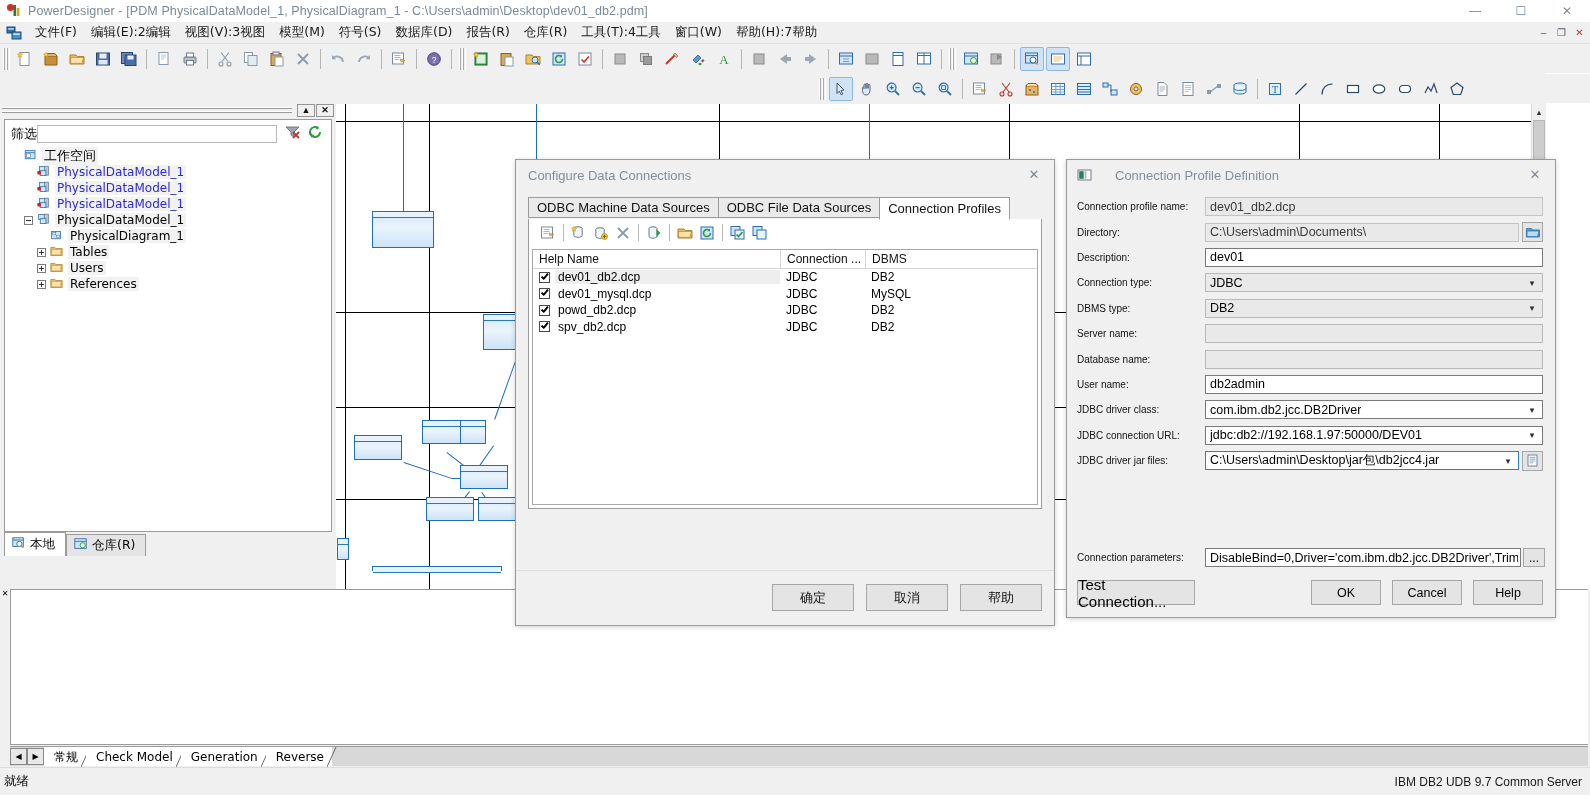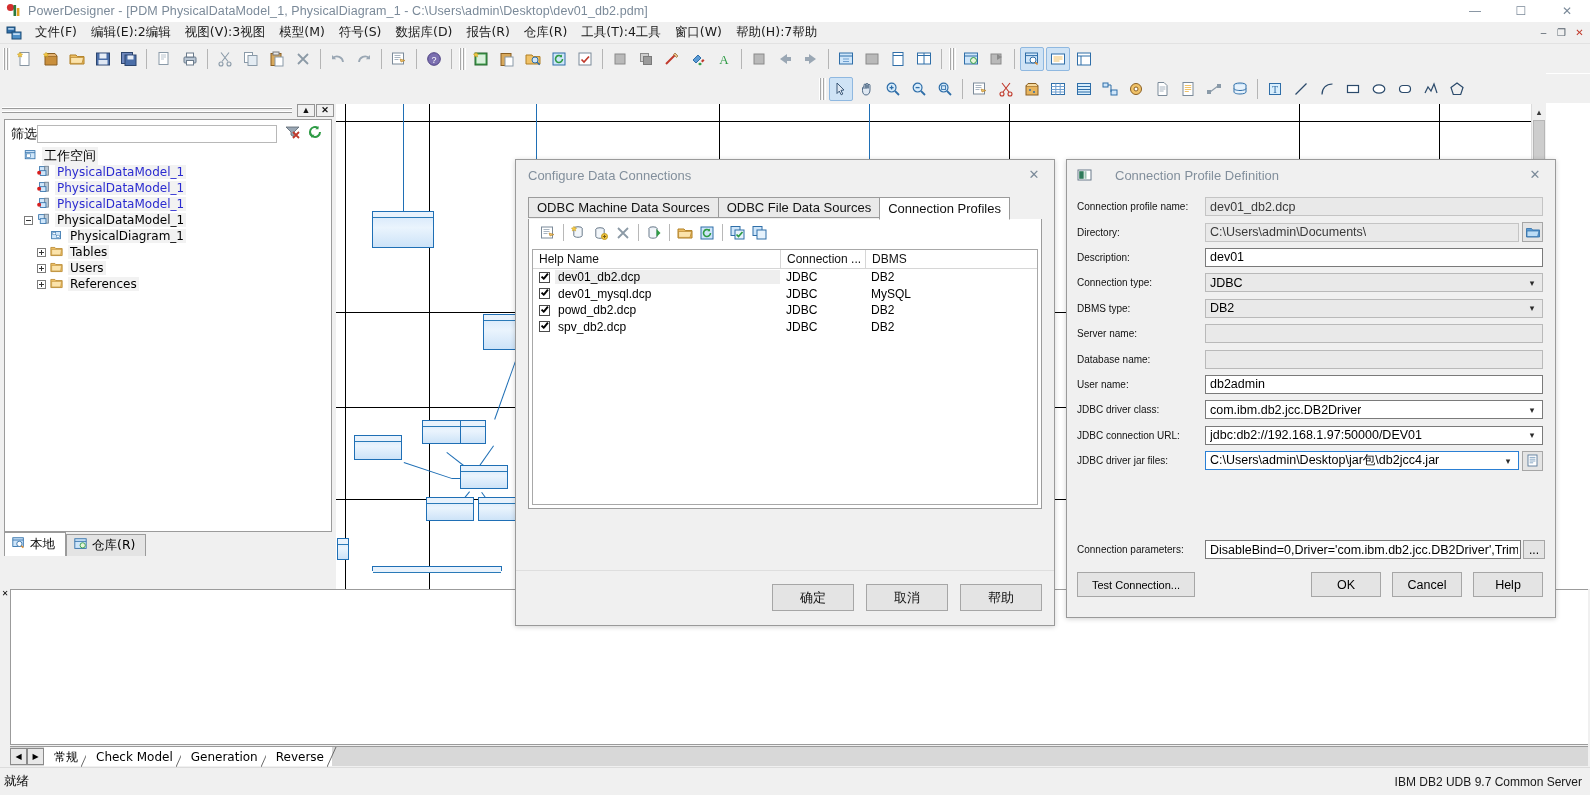--- a/index.html
+++ b/index.html
@@ -329,34 +329,34 @@
   .sidebtn {
     width: 21px; height: 20px; margin-left: 3px; flex: 0 0 auto;
     border: 1px solid #a6a6a6; background: #e4e4e4;
     display: flex; align-items: center; justify-content: center;
   }
   .dotsbtn {
     width: 22px; height: 19px; margin-left: 2px; flex: 0 0 auto;
     border: 1px solid #a6a6a6; background: #e4e4e4;
     font-size: 12px; display: flex; align-items: center; justify-content: center;
   }
-  .dlg2-bottom { position: absolute; left: 0; right: 0; bottom: 8px; height: 72px; }
+  .dlg2-bottom { position: absolute; left: 0; right: 0; bottom: 0; height: 72px; }
   .dlg2-btnrow {
     position: absolute; left: 10px; right: 12px; bottom: 12px;
     display: flex; align-items: center;
   }
   .dlg2-btnrow .spacer { flex: 1; }
   .btn-sm {
     min-width: 70px; height: 25px; border: 1px solid #a6a6a6; background: #e4e4e4;
     font-size: 12.5px; display: flex; align-items: center; justify-content: center;
     margin-left: 11px; font-family: "Liberation Sans", sans-serif;
   }
   .btn-test {
     width: 118px; height: 25px; border: 1px solid #a6a6a6; background: #e4e4e4;
-    font-size: 11px; display: flex; align-items: center; justify-content: center;
+    font-size: 15px; display: flex; align-items: center; justify-content: center;
     font-family: "Liberation Sans", sans-serif;
   }
 
   
   .rscroll {
     position: absolute; right: 0; top: 104px; width: 15px; bottom: 206px;
     background: #f0f0f0; border-left: 1px solid #dcdcdc;
   }
   .rscroll .ar {
     height: 15px; display: flex; align-items: center; justify-content: center;

